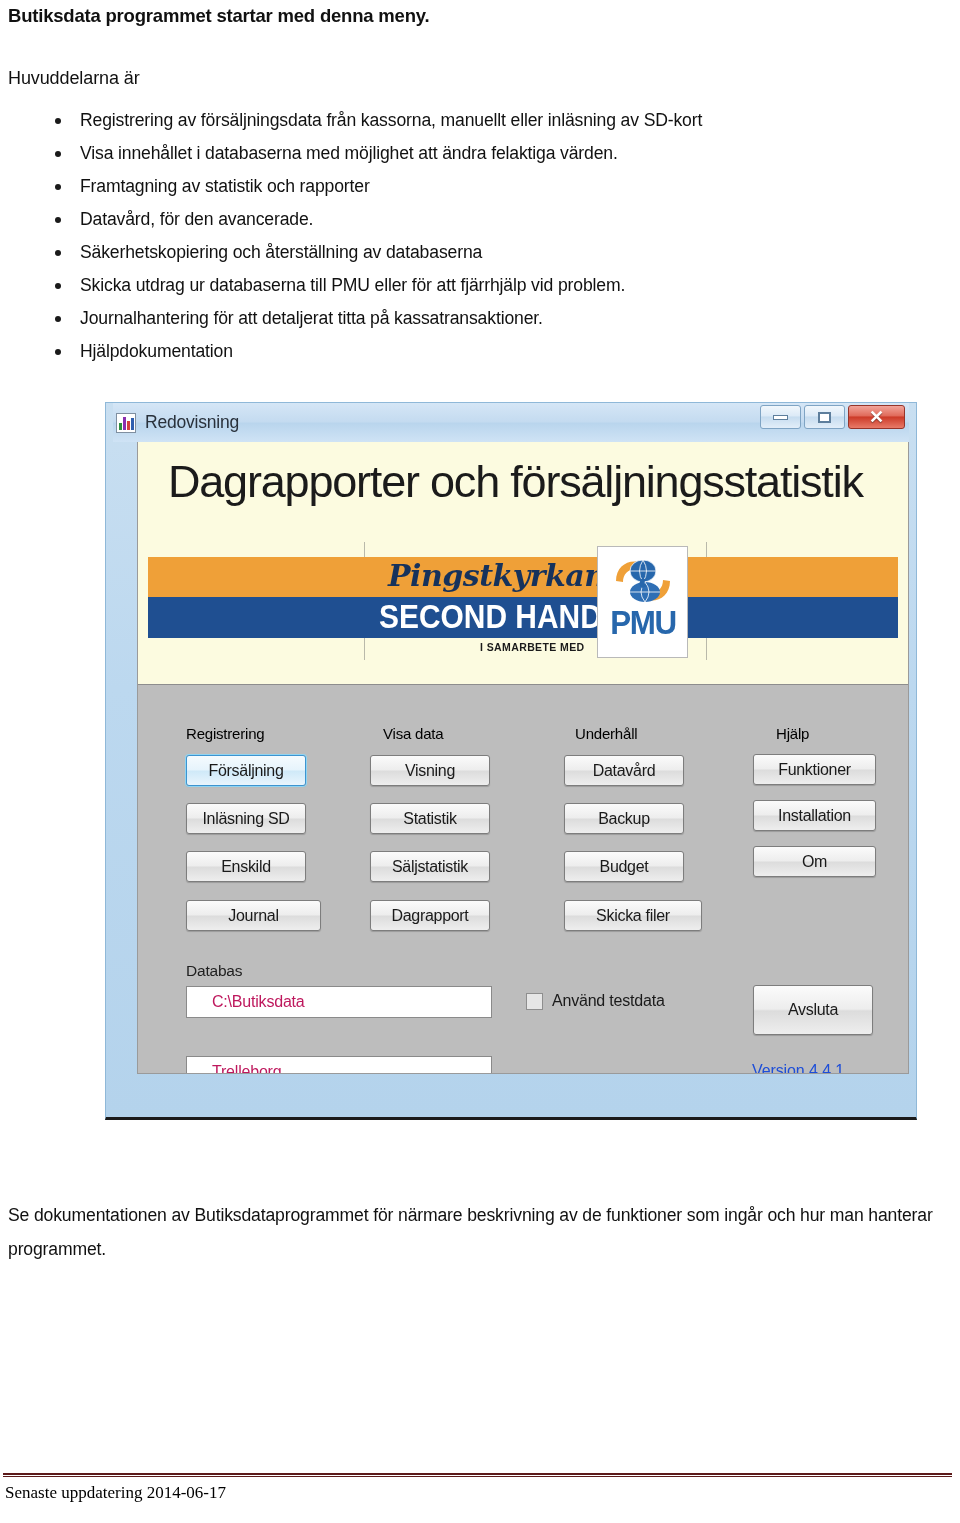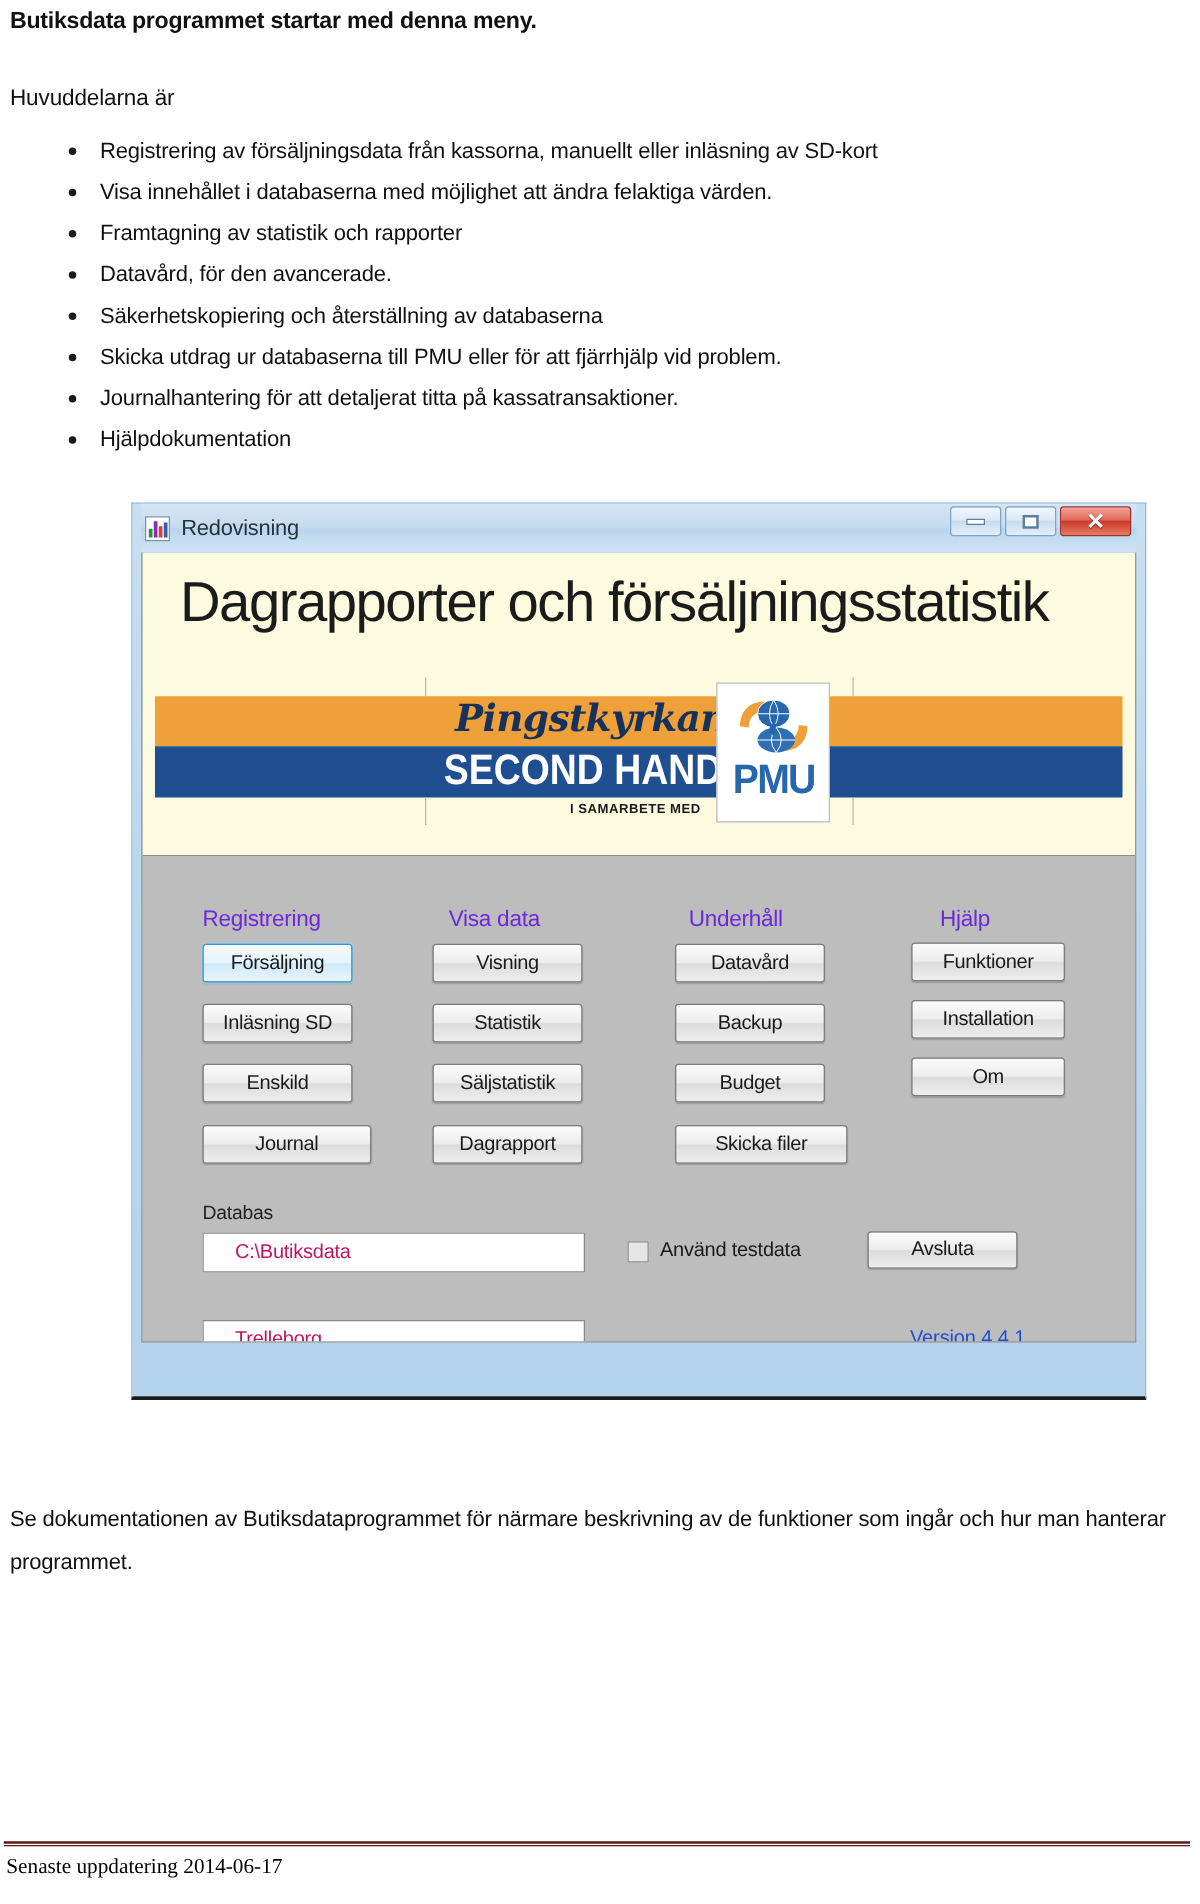--- a/index.html
+++ b/index.html
@@ -176,20 +176,21 @@
     text-shadow: 0 1px 1px rgba(0,0,0,.45);
   }
   .win-client {
     position: relative;
     height: 632px;
     background: #b9b9b9;
     border: 1px solid #9a9a9a;
     border-top: none;
     box-sizing: border-box;
     overflow: hidden;
+    margin-left: 24px;
   }
 
   
   .banner {
     position: absolute;
     left: 0; top: 0; right: 0;
     height: 242px;
     background: #fcfbe0;
     border-bottom: 1px solid #8d8d8d;
   }
@@ -284,22 +285,22 @@
   }
 
   
   .panel {
     position: absolute;
     left: 0; top: 243px; right: 0; bottom: 0;
     background: #bdbdbd;
   }
   .col-head {
     position: absolute;
-    font-size: 18px;
-    color: #6d28d9;
+    font-size: 15px;
+    color: #000000;
     letter-spacing: -0.2px;
     white-space: nowrap;
   }
   .btn {
     position: absolute;
     border: 1px solid #7d7d7d;
     border-radius: 3px;
     background: linear-gradient(180deg,#fbfbfb 0%,#ededed 48%,#dcdcdc 52%,#eeeeee 100%);
     box-shadow: 0 1px 1px rgba(0,0,0,0.18);
     display: flex;
@@ -474,21 +475,21 @@
 
         <div class="fieldlabel" style="left:48px; top:277px;">Databas</div>
         <div class="textbox" style="left:48px; top:301px; width:306px; height:32px;">C:\Butiksdata</div>
         <div class="textbox" style="left:48px; top:371px; width:306px; height:32px;">Trelleborg</div>
 
         <div class="checkline" style="left:388px; top:307px;">
           <span class="checkbox"></span>
           <span class="checklabel">Använd testdata</span>
         </div>
 
-        <div class="btn" style="left:580px; top:300px; width:120px; height:30px;">Avsluta</div>
+        <div class="btn" style="left:615px; top:300px; width:120px; height:50px;">Avsluta</div>
 
         <div class="version" style="left:614px; top:377px;">Version 4.4.1</div>
       </div>
     </div>
   </div>
 </div>
 
 <div class="footer-rule"></div>
 <div class="footer-text">Senaste uppdatering 2014-06-17</div>
 

